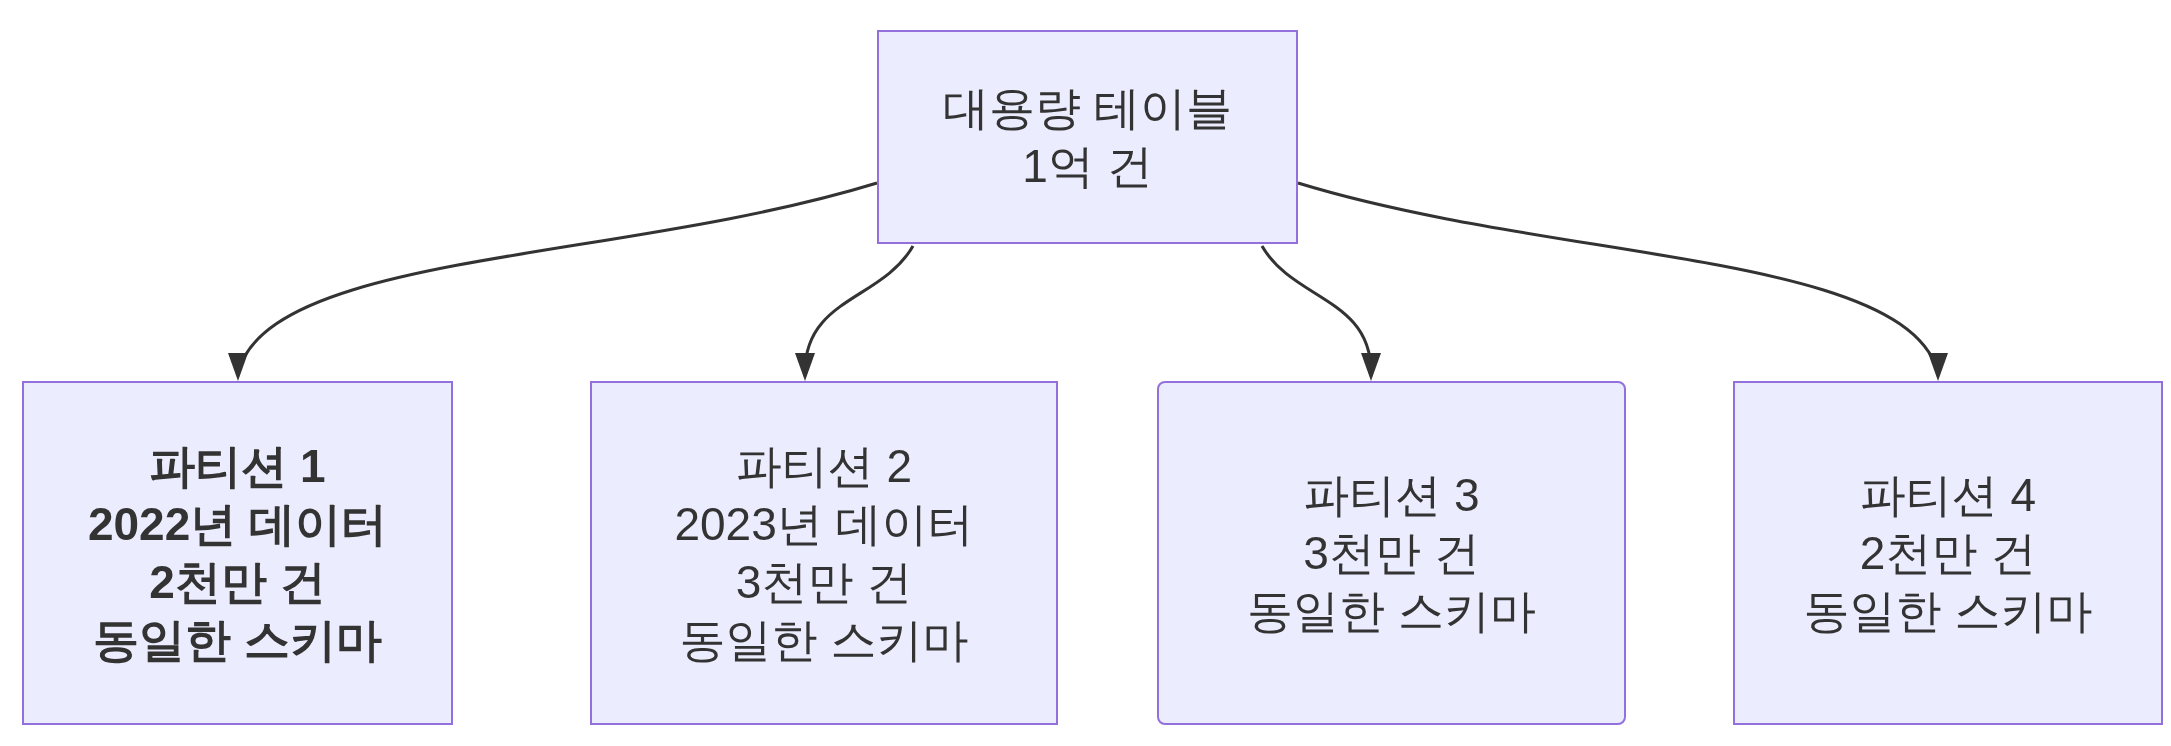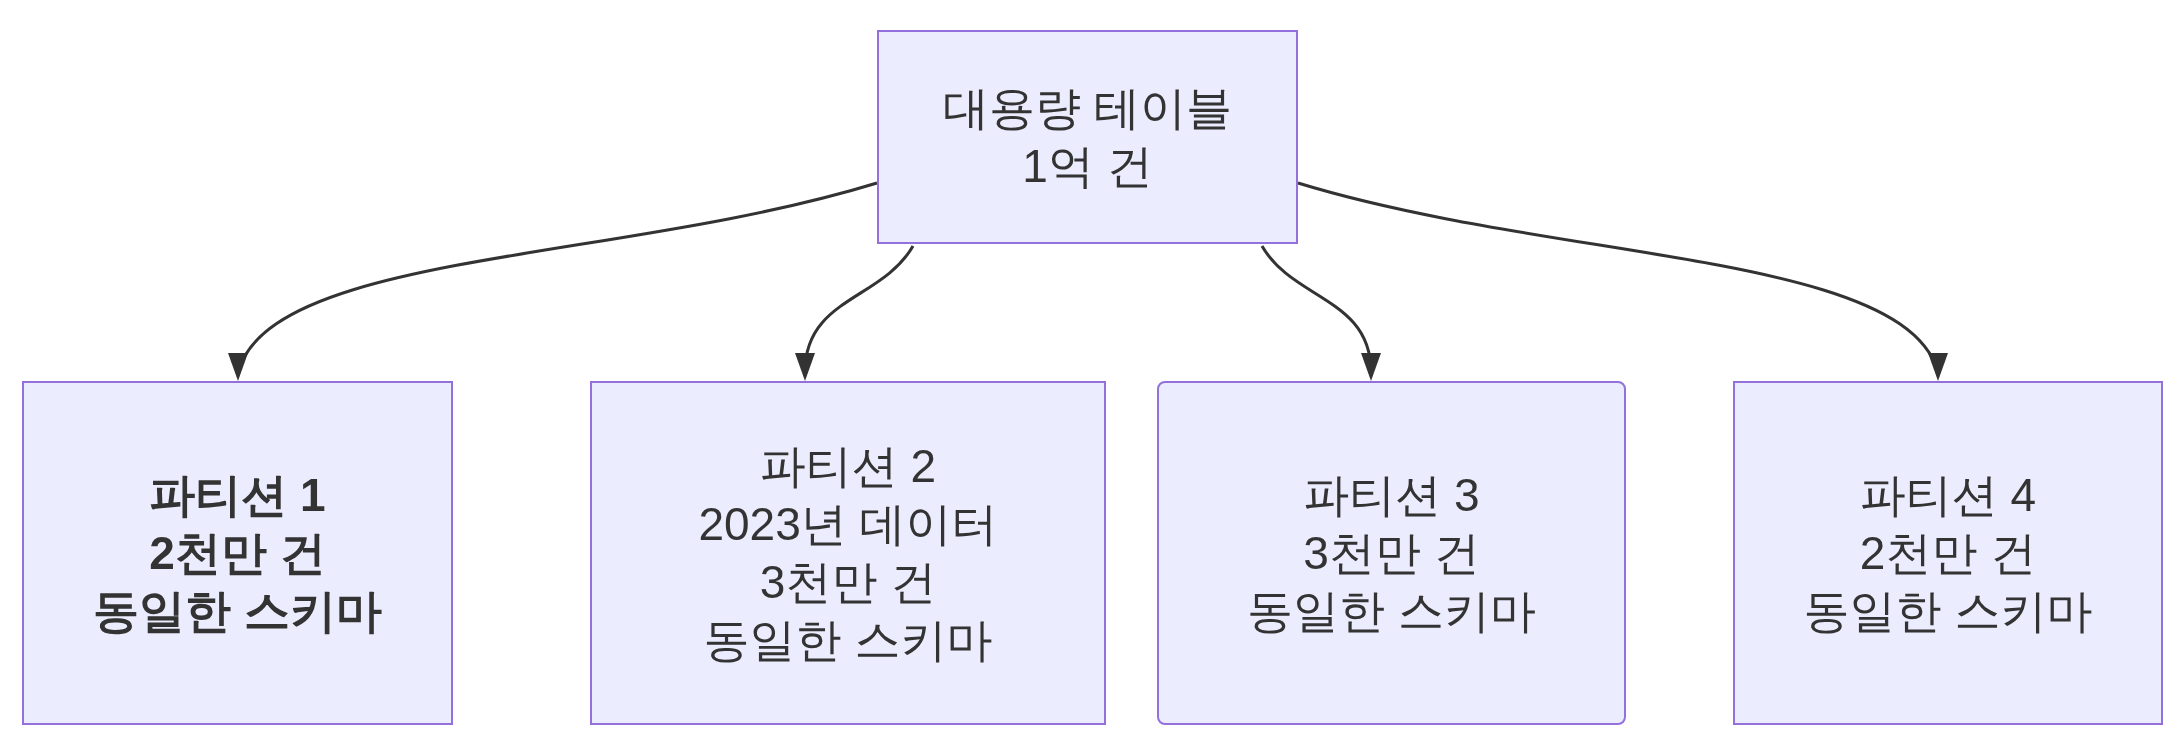--- a/index.html
+++ b/index.html
@@ -44,21 +44,21 @@
     font-size: 46px;
   }
   .node .line {
     display: block;
     line-height: 58px;
     white-space: nowrap;
   }
 
   .node-root { left: 877px; top: 30px;  width: 421px; height: 214px; }
   .node-p1   { left: 22px;   top: 381px; width: 431px; height: 344px; font-weight: bold; }
-  .node-p2   { left: 590px;  top: 381px; width: 516px; height: 344px; }
+  .node-p2   { left: 590px;  top: 381px; width: 468px; height: 344px; }
   .node-p3   { left: 1157px; top: 381px; width: 469px; height: 344px; border-radius: 8px; }
   .node-p4   { left: 1723px; top: 381px; width: 430px; height: 344px; margin-left: 10px; }
 </style>
 </head>
 <body>
 
 <div class="canvas">
 
   <svg class="edges-layer" viewBox="0 0 2171 746" aria-hidden="true">
     <path class="edge" d="M 877 183 C 620 262, 272 252, 238 372"></path>
@@ -71,20 +71,21 @@
     <polygon class="arrowhead" points="1928,353 1948,353 1938,381"></polygon>
   </svg>
 
   <div class="node node-root">
     <span class="line">대용량 테이블</span>
     <span class="line">1억 건</span>
   </div>
 
   <div class="node node-p1">
     <span class="line">파티션 1</span>
+    <span class="line">2022년 데이터</span>
     <span class="line">2천만 건</span>
     <span class="line">동일한 스키마</span>
   </div>
 
   <div class="node node-p2">
     <span class="line">파티션 2</span>
     <span class="line">2023년 데이터</span>
     <span class="line">3천만 건</span>
     <span class="line">동일한 스키마</span>
   </div>

